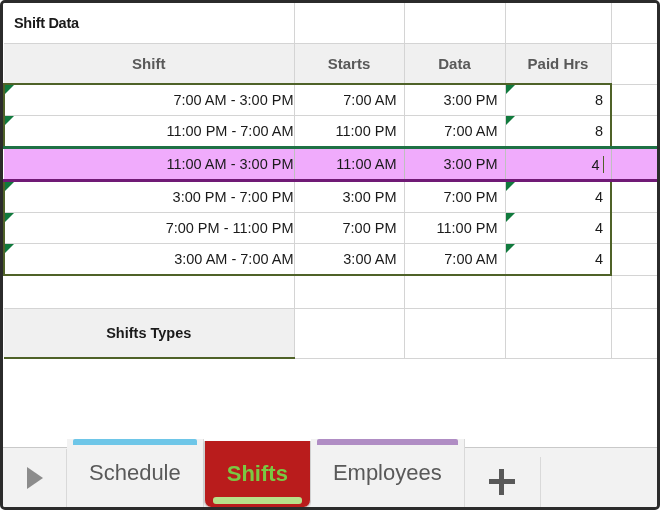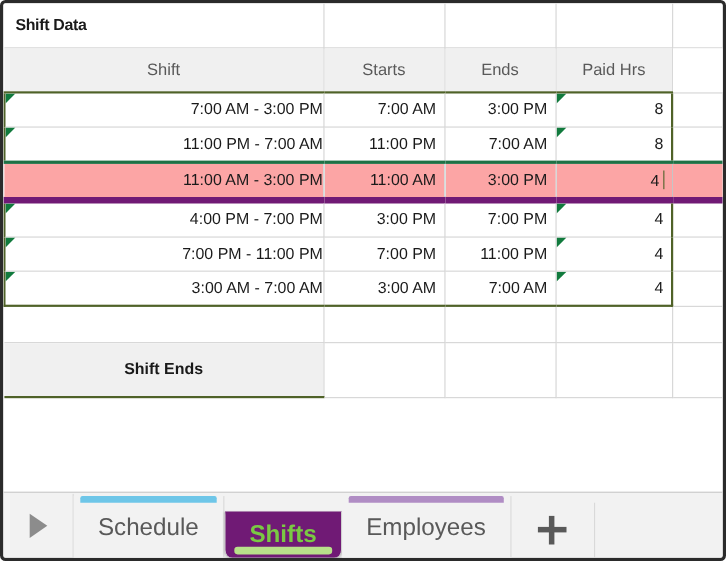--- a/index.html
+++ b/index.html
@@ -72,21 +72,21 @@
     padding-left: 10px !important;
     letter-spacing: -0.3px;
     border-right: 1px solid #d4d4d4 !important;
   }
 
   
   .r-head td {
     height: 39px;
     background: #f0f0f0;
     text-align: center;
-    font-weight: normal;
+    font-weight: bold;
     font-size: 15px;
     color: #595959;
     border-bottom: 2px solid #4f6228;
     border-right: 1px solid #d4d4d4;
     margin-top: 20px;
   }
   .r-head td.plain {
     background: #ffffff;
     border-bottom: 1px solid #d4d4d4;
   }
@@ -106,23 +106,23 @@
     top: 0;
     width: 0;
     height: 0;
     border-top: 9px solid #117a3d;
     border-right: 9px solid transparent;
     pointer-events: none;
   }
 
   
   .r-sel td {
-    background: #fca5a5;
+    background: #f0abfc;
     border-top: 3px solid #1e7145;
-    border-bottom: 6px solid #701a75;
+    border-bottom: 3px solid #701a75;
     border-right: 1px solid #bfbfbf;
   }
   .r-sel td.selend {
     border-right: none;
   }
   .caret {
     display: inline-block;
     width: 1px;
     height: 17px;
     background: #4f6228;
@@ -171,40 +171,40 @@
   }
   .nav-tri {
     width: 0; height: 0;
     border-left: 16px solid #8c8c8c;
     border-top: 11px solid transparent;
     border-bottom: 11px solid transparent;
   }
 
   .tab {
     position: relative;
-    height: 56px;
+    height: 68px;
     display: flex;
     align-items: center;
     justify-content: center;
     box-sizing: border-box;
     font-size: 22px;
     color: #595959;
     padding: 0 22px;
     background: #f2f2f2;
     border-right: 1px solid #d9d9d9;
   }
   .tab .accent-top {
     position: absolute;
     left: 6px; right: 6px; top: 0;
     height: 6px;
     border-radius: 2px 2px 0 0;
   }
   .tab.active {
-    background: #701a75;
-    height: 42px;
+    background: #b91c1c;
+    height: 66px;
     border-radius: 0 0 7px 7px;
     border-right: 1px solid #d0d0d0;
     border-left: 1px solid #d0d0d0;
     box-shadow: 0 1px 2px rgba(0,0,0,0.18);
     font-weight: bold;
     text-align: right;
   }
   .tab.active .accent-bottom {
     position: absolute;
     left: 8px; right: 8px; bottom: 3px;
@@ -257,21 +257,21 @@
           <tr class="r-title">
             <td class="title-cell"><span>Shift Data</span></td>
             <td></td>
             <td></td>
             <td></td>
             <td></td>
           </tr>
           <tr class="r-head">
             <td><span>Shift</span></td>
             <td><span>Starts</span></td>
-            <td><span>Ends</span></td>
+            <td><span>Data</span></td>
             <td><span>Paid Hrs</span></td>
             <td class="plain"></td>
           </tr>
           <tr>
             <td class="cellpad-l tbl-left"><span class="errtri"></span><span>7:00 AM - 3:00 PM</span></td>
             <td class="cellpad-r"><span>7:00 AM</span></td>
             <td class="cellpad-r"><span>3:00 PM</span></td>
             <td class="cellpad-r tbl-right"><span class="errtri"></span><span>8</span></td>
             <td></td>
           </tr>
@@ -283,21 +283,21 @@
             <td></td>
           </tr>
           <tr class="r-sel">
             <td class="cellpad-l"><span>11:00 AM - 3:00 PM</span></td>
             <td class="cellpad-r"><span>11:00 AM</span></td>
             <td class="cellpad-r"><span>3:00 PM</span></td>
             <td class="cellpad-r"><span>4</span><span class="caret"></span></td>
             <td class="selend"></td>
           </tr>
           <tr>
-            <td class="cellpad-l tbl-left"><span class="errtri"></span><span>4:00 PM - 7:00 PM</span></td>
+            <td class="cellpad-l tbl-left"><span class="errtri"></span><span>3:00 PM - 7:00 PM</span></td>
             <td class="cellpad-r"><span>3:00 PM</span></td>
             <td class="cellpad-r"><span>7:00 PM</span></td>
             <td class="cellpad-r tbl-right"><span class="errtri"></span><span>4</span></td>
             <td></td>
           </tr>
           <tr>
             <td class="cellpad-l tbl-left"><span class="errtri"></span><span>7:00 PM - 11:00 PM</span></td>
             <td class="cellpad-r"><span>7:00 PM</span></td>
             <td class="cellpad-r"><span>11:00 PM</span></td>
             <td class="cellpad-r tbl-right"><span class="errtri"></span><span>4</span></td>
@@ -311,21 +311,21 @@
             <td></td>
           </tr>
           <tr class="r-blank">
             <td></td>
             <td></td>
             <td></td>
             <td></td>
             <td></td>
           </tr>
           <tr class="r-types">
-            <td class="types-cell"><span>Shift Ends</span></td>
+            <td class="types-cell"><span>Shifts Types</span></td>
             <td></td>
             <td></td>
             <td></td>
             <td></td>
           </tr>
         </tbody>
     </table>
   </div>
 
   <div class="tabbar">

